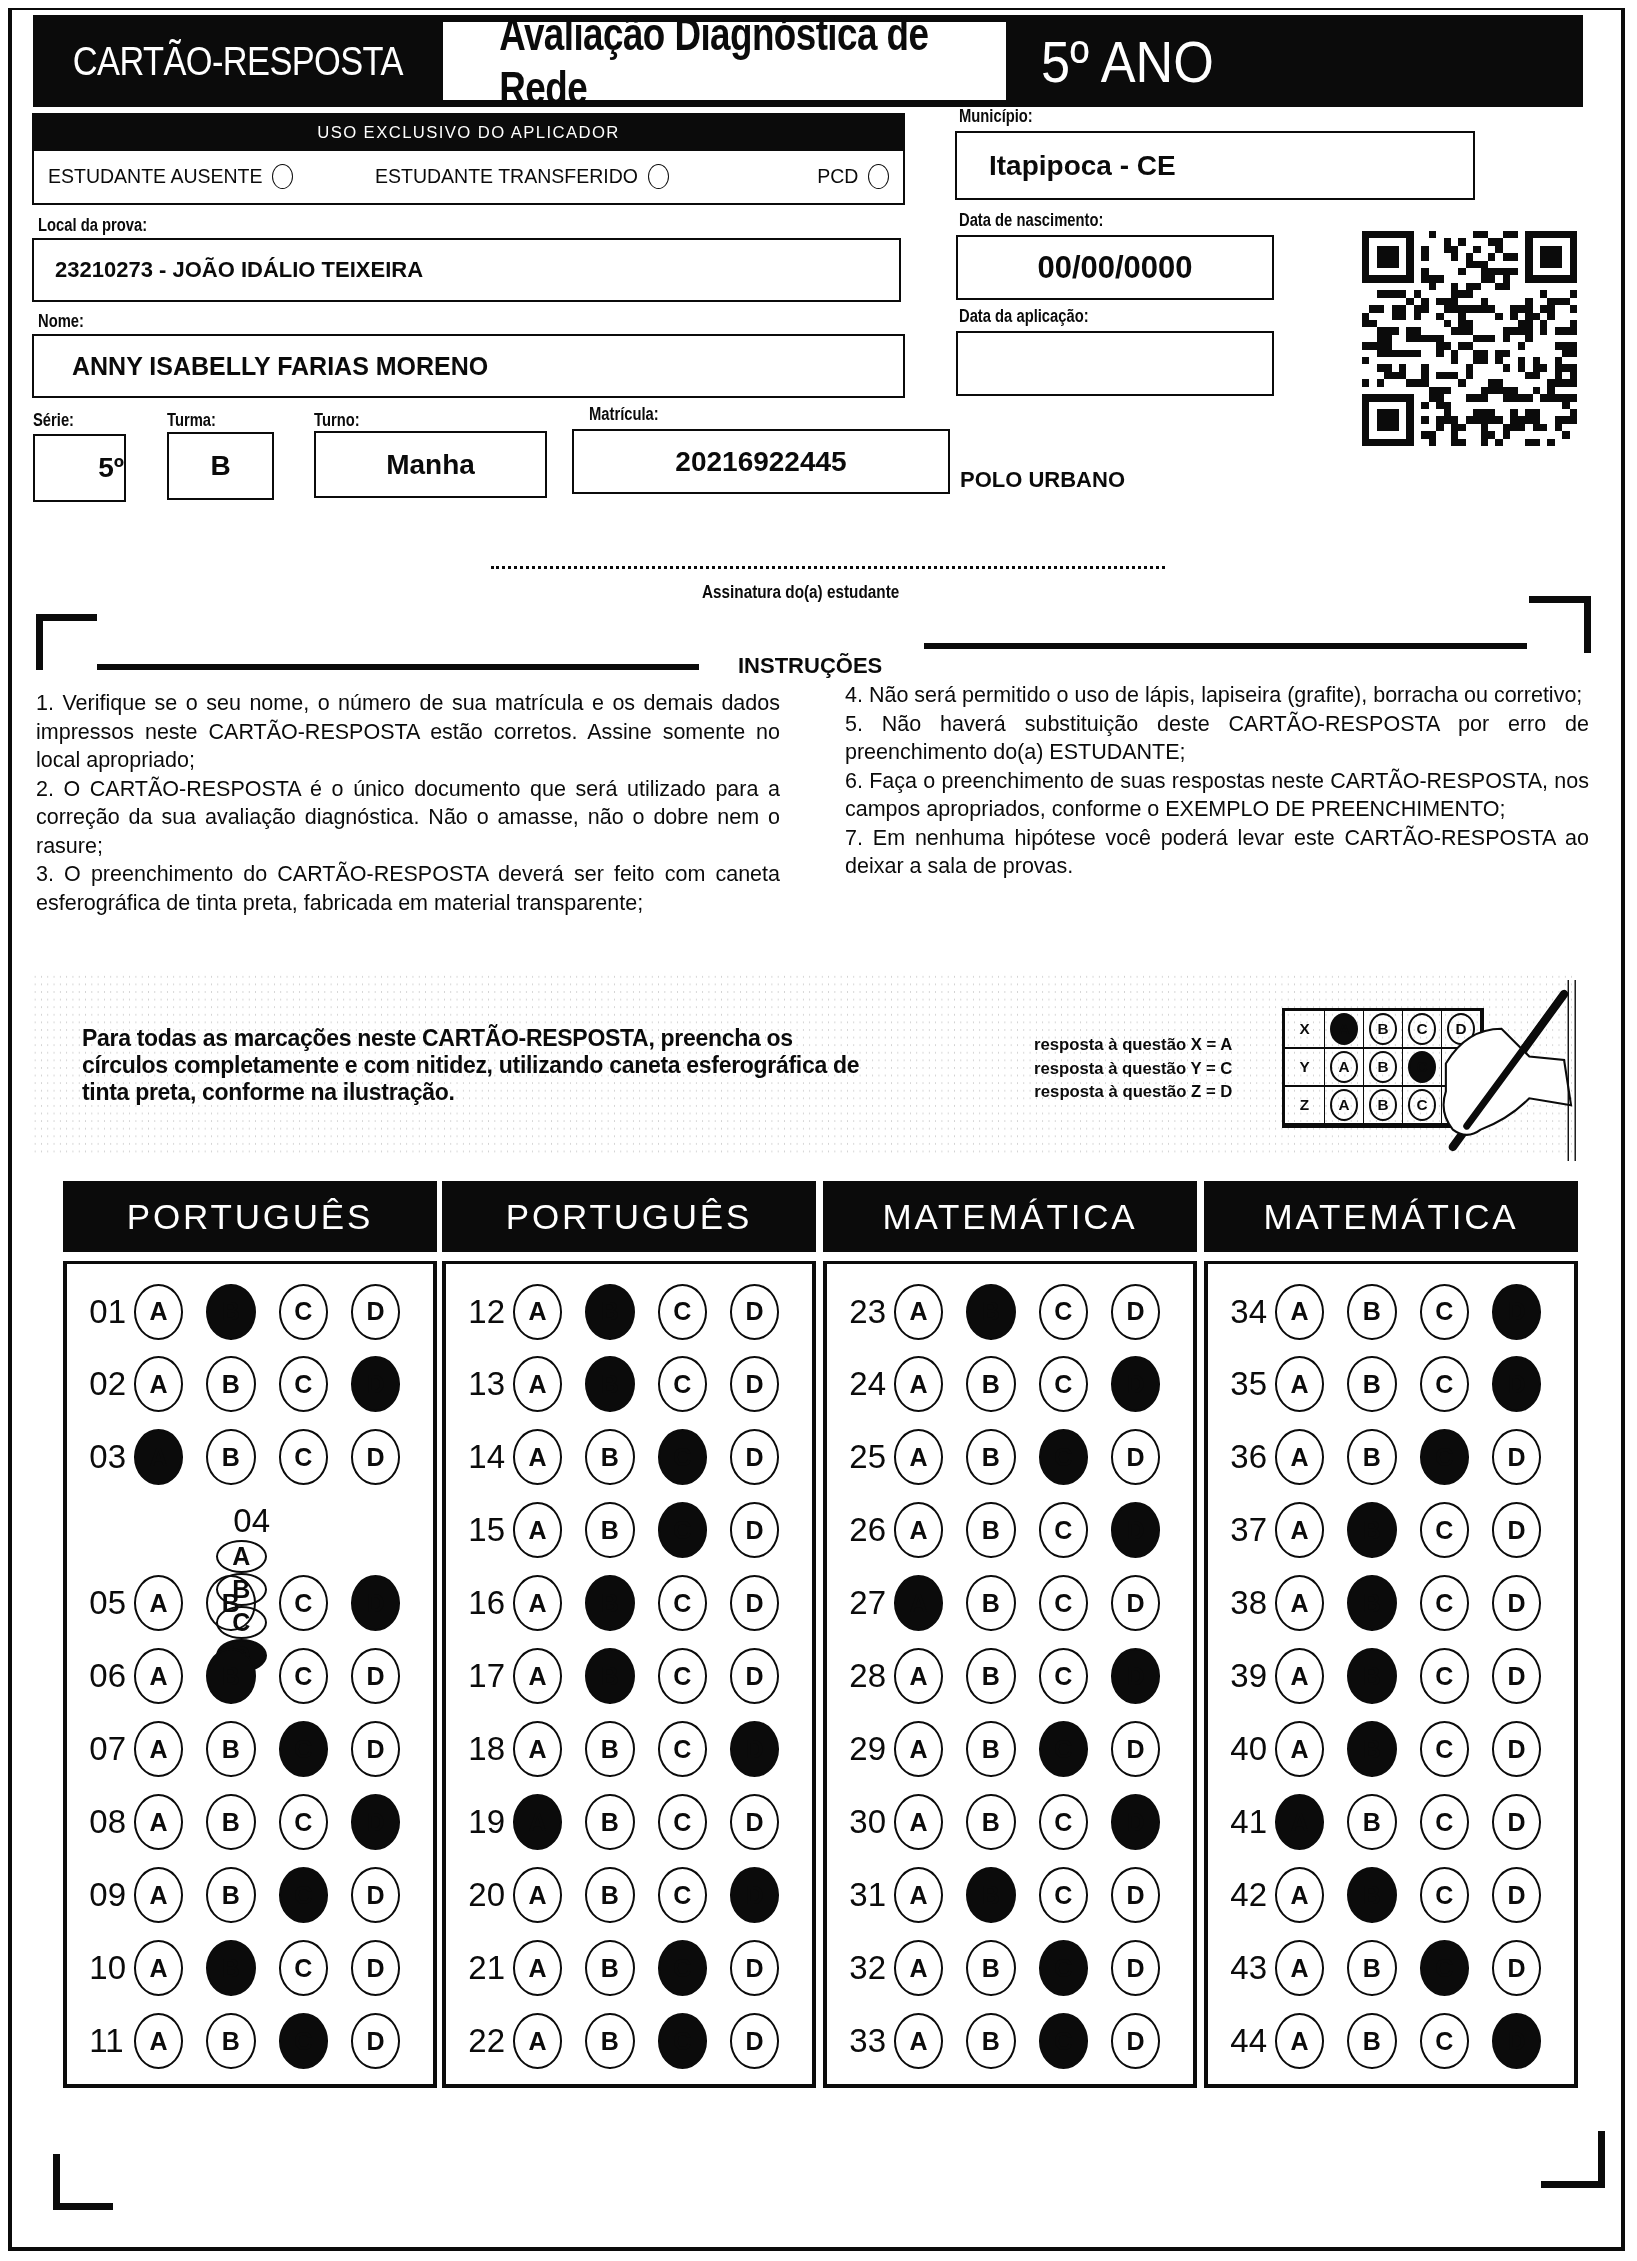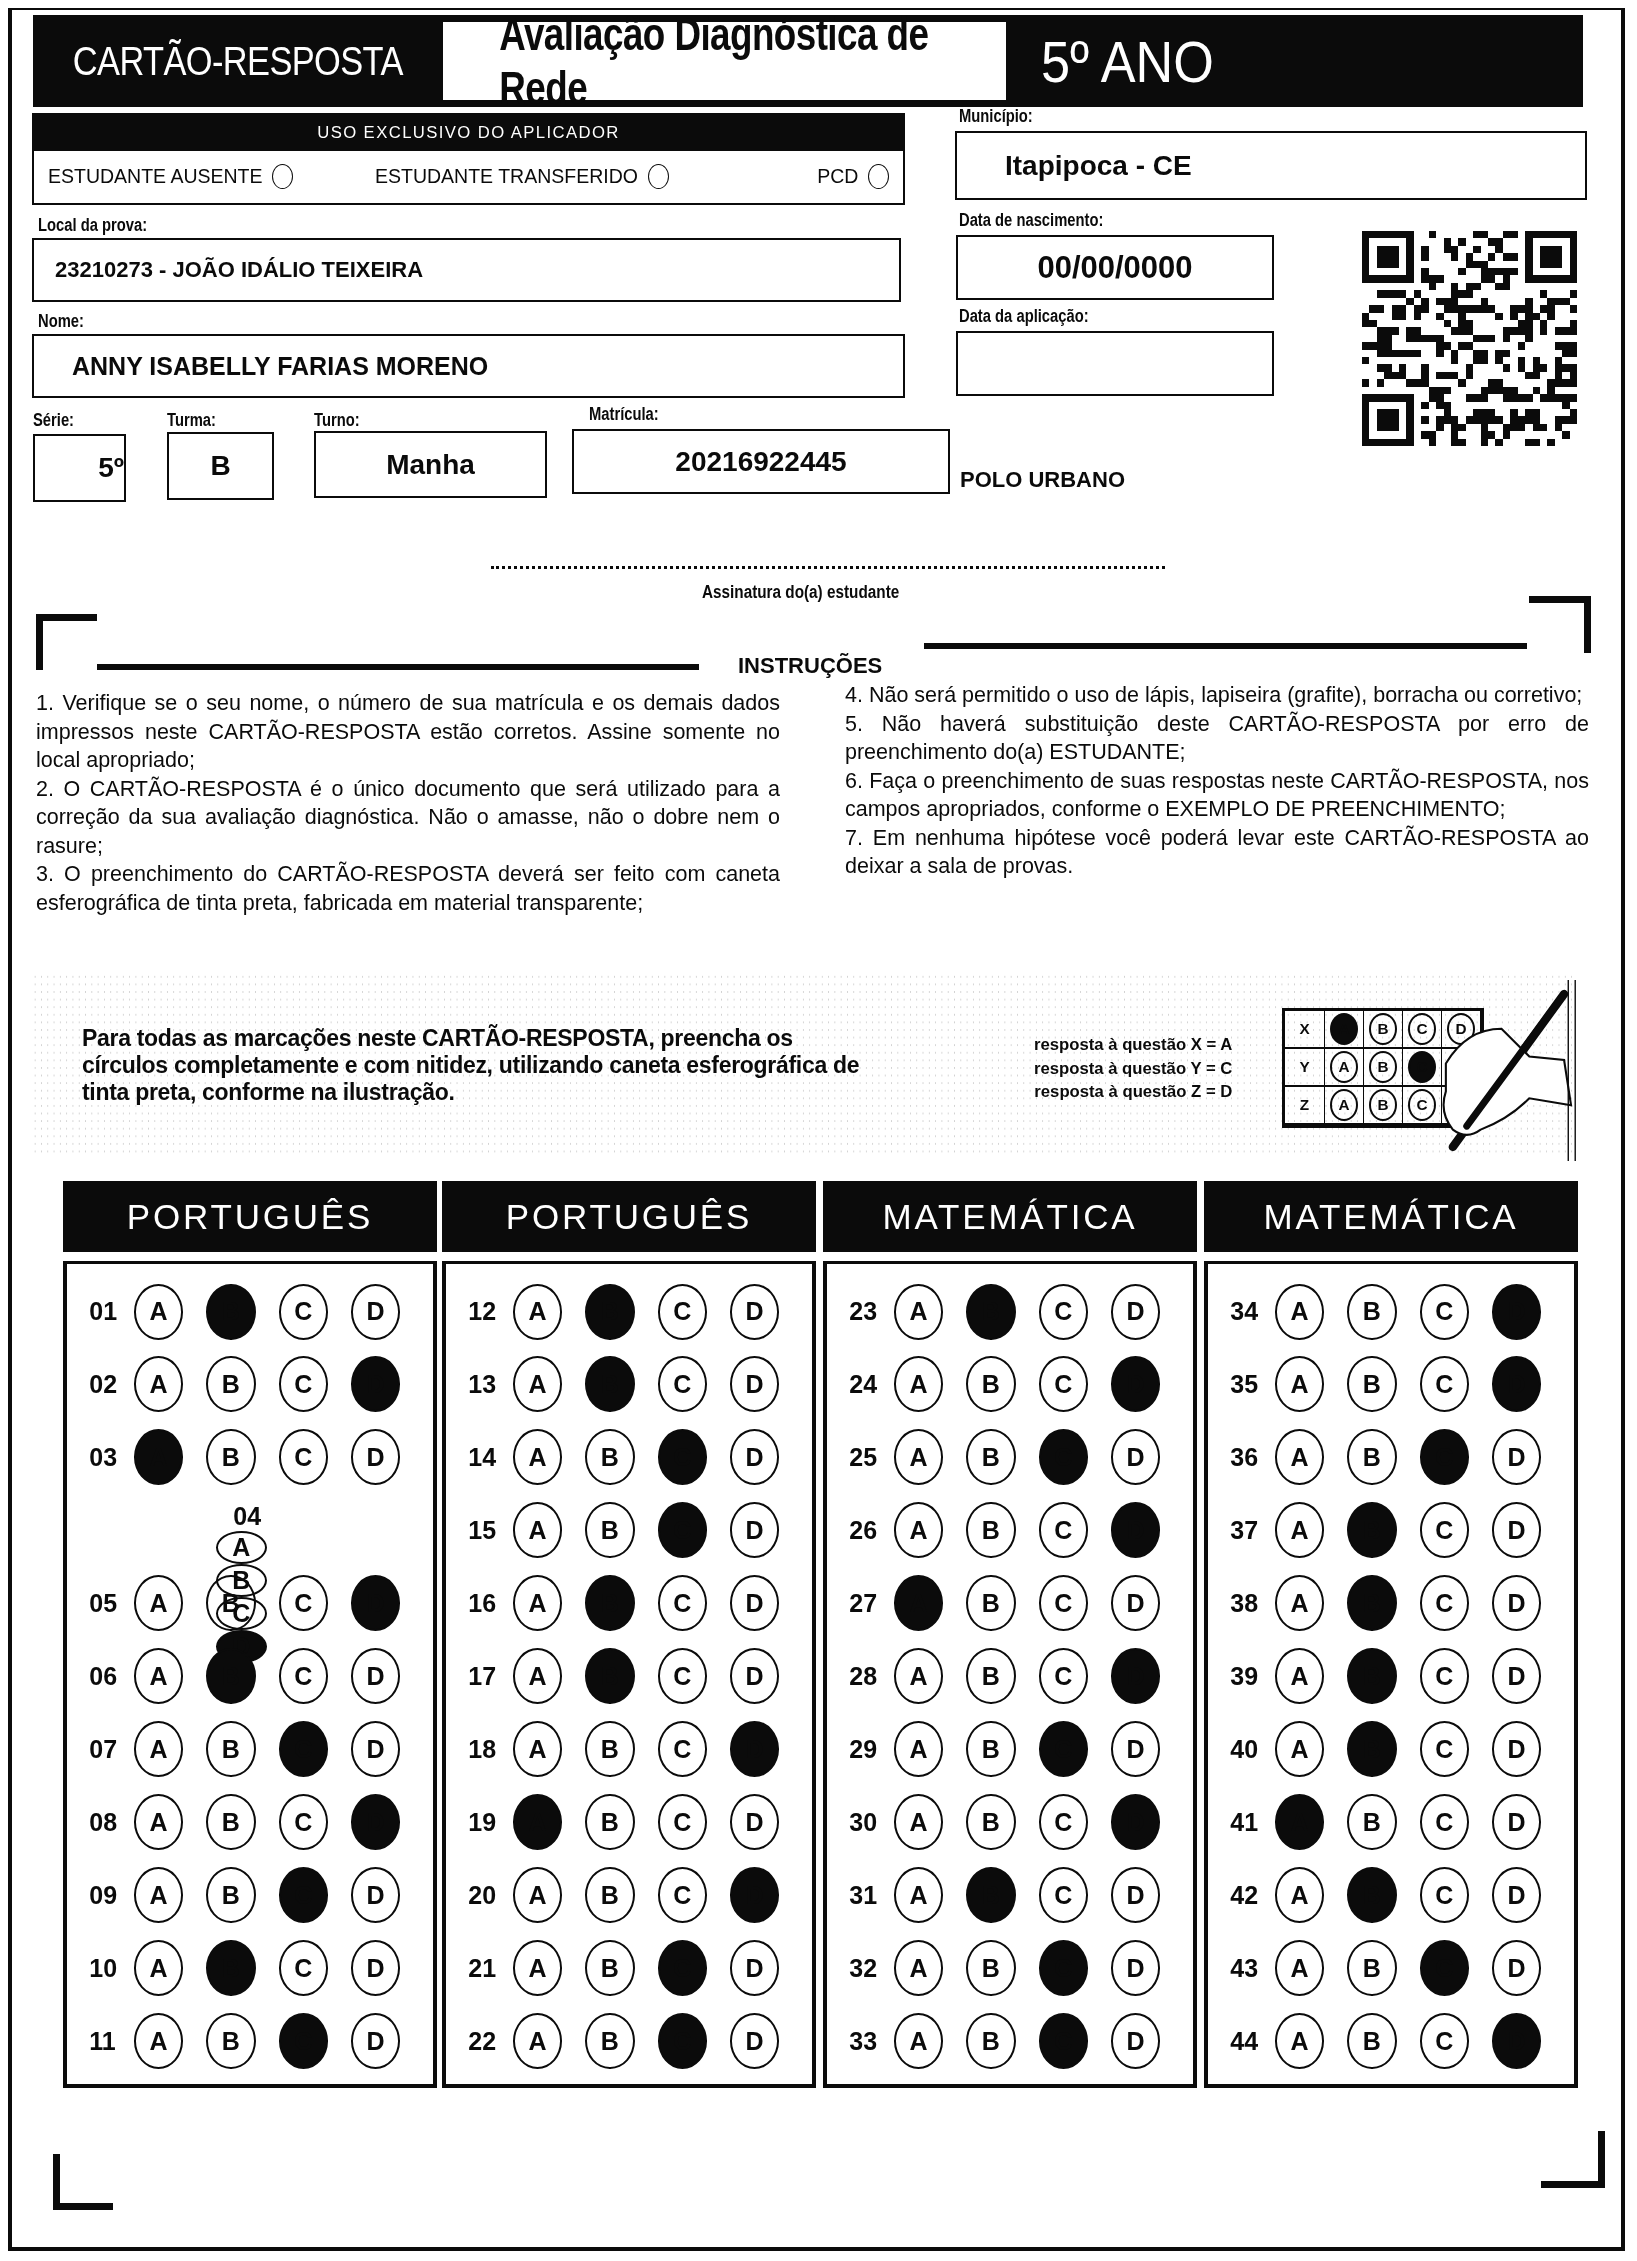--- a/index.html
+++ b/index.html
@@ -34,21 +34,21 @@
   .example-text { left:82px; top:1025px; width:778px; font-size:23px; font-weight:bold; line-height:27px; letter-spacing:-0.3px; }
   .example-keys { left:1034px; top:1033px; font-size:16.7px; font-weight:bold; line-height:23.6px; text-align:right; }
   .ex-grid { left:1282px; top:1008px; border:3.5px solid #0b0b0b; display:grid; grid-template-columns:40px 39px 39px 39px 39px; }
   .ex-grid div { height:38px; border-right:1.4px solid #0b0b0b; border-bottom:2.8px solid #0b0b0b; display:flex; align-items:center; justify-content:center; font-weight:bold; font-size:15.3px; box-sizing:border-box; }
   .ex-bubble { width:28px; height:32px; border:2.1px solid #0b0b0b; border-radius:50%; display:flex; align-items:center; justify-content:center; font-size:15.3px; box-sizing:border-box; }
   .ex-bubble.filled { background:#0b0b0b; color:#0b0b0b; }
   
   .subj { position:absolute; top:1181px; height:71px; background:#0b0b0b; color:#fff; font-size:35px; letter-spacing:2.8px; display:flex; align-items:center; justify-content:center; width:374px; }
   .grid-box { position:absolute; top:1261px; width:374px; height:827px; border:4.9px solid #0b0b0b; border-top-width:3.5px; box-sizing:border-box; background:#fff; }
   .q-row { position:absolute; left:15.3px; right:9.7px; height:56px; display:flex; align-items:center; }
-  .q-num { width:46px; font-size:25px; font-weight:bold; text-align:left; padding-left:7px; }
+  .q-num { width:46px; font-size:33px; font-weight:normal; text-align:left; padding-left:7px; }
   .bubble { width:51px; height:56px; border:2.8px solid #0b0b0b; border-radius:50%; box-sizing:border-box; margin-right:23px; display:flex; align-items:center; justify-content:center; font-size:25px; font-weight:bold; }
   .bubble.filled { background:#0b0b0b; color:#0b0b0b; border-color:#0b0b0b; }
   .qr { left:1362px; top:229px; width:215px; height:219px; }
 </style>
 </head>
 <body>
 
 <div class="page-border"></div>
 
 <div class="abs hdr-left">
@@ -105,21 +105,21 @@
 <div class="abs field" style="left:314px; top:431px; width:233px; height:67px; justify-content:center; font-size:28px;">
     <span>Manha</span>
   </div>
 
 <div class="abs label" style="left:589px; top:404px;"><span>Matrícula:</span></div>
 <div class="abs field" style="left:572px; top:429px; width:378px; height:65px; justify-content:center; font-size:28px;">
     <span>20216922445</span>
   </div>
 
 <div class="abs label" style="left:959px; top:106px;"><span>Município:</span></div>
-<div class="abs field" style="left:955px; top:131px; width:632px; height:69px; padding-left:48px; font-size:28px;">
+<div class="abs field" style="left:955px; top:131px; width:520px; height:69px; padding-left:32px; font-size:28px;">
     <span>Itapipoca - CE</span>
   </div>
 
 <div class="abs label" style="left:959px; top:210px;"><span>Data de nascimento:</span></div>
 <div class="abs field" style="left:956px; top:235px; width:318px; height:65px; justify-content:center; font-size:31px;">
     <span>00/00/0000</span>
   </div>
 
 <div class="abs label" style="left:959px; top:306px;text-decoration:underline;"><span>Data da aplicação:</span></div>
 <div class="abs field" style="left:956px; top:331px; width:318px; height:65px;">

